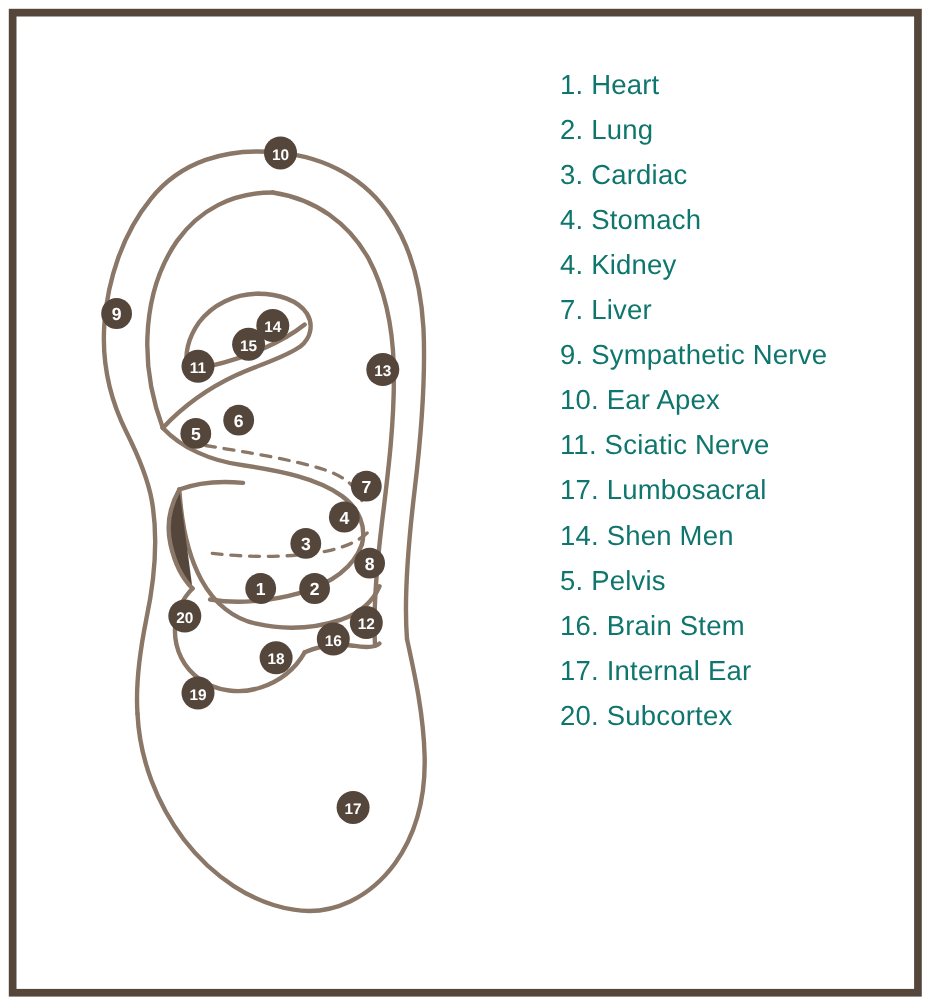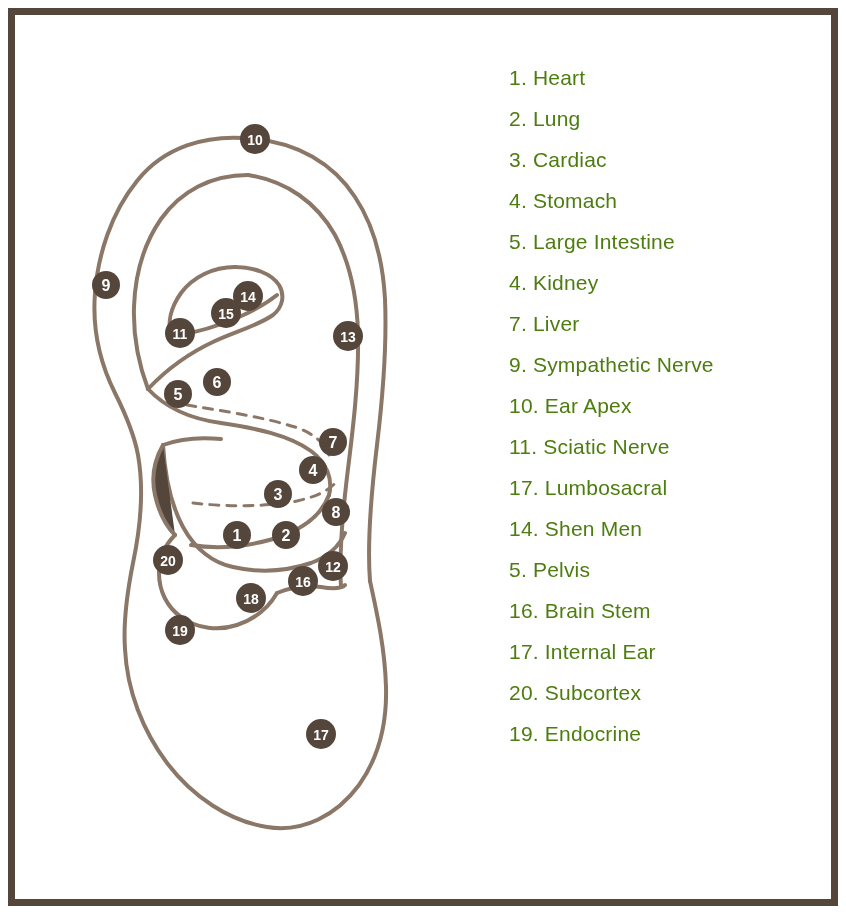--- a/index.html
+++ b/index.html
@@ -50,23 +50,23 @@
     top: 0;
   }
   #legend-panel {
     position: relative;
     flex: 1;
     padding-top: 42px;
     padding-left: 24px;
     box-sizing: border-box;
   }
   .legend-item {
-    font-size: 21px;
+    font-size: 25px;
     line-height: 41px;
-    color: #4d7c0f;
+    color: #0f766e;
     letter-spacing: 0.2px;
     white-space: nowrap;
   }
   .marker-label {
     font-family: "Liberation Sans", sans-serif;
     font-size: 16px;
     font-weight: bold;
     fill: #ffffff;
   }
   .marker-label-small {
@@ -199,30 +199,28 @@
             </g>
           </g>
         </svg>
       </div>
 
       <div id="legend-panel">
         <div class="legend-item">1. Heart</div>
         <div class="legend-item">2. Lung</div>
         <div class="legend-item">3. Cardiac</div>
         <div class="legend-item">4. Stomach</div>
-        <div class="legend-item">5. Large Intestine</div>
         <div class="legend-item">4. Kidney</div>
         <div class="legend-item">7. Liver</div>
         <div class="legend-item">9. Sympathetic Nerve</div>
         <div class="legend-item">10. Ear Apex</div>
         <div class="legend-item">11. Sciatic Nerve</div>
         <div class="legend-item">17. Lumbosacral</div>
         <div class="legend-item">14. Shen Men</div>
         <div class="legend-item">5. Pelvis</div>
         <div class="legend-item">16. Brain Stem</div>
         <div class="legend-item">17. Internal Ear</div>
         <div class="legend-item">20. Subcortex</div>
-        <div class="legend-item">19. Endocrine</div>
       </div>
 
     </div>
   </div>
 </div>
 
 </body></html>

